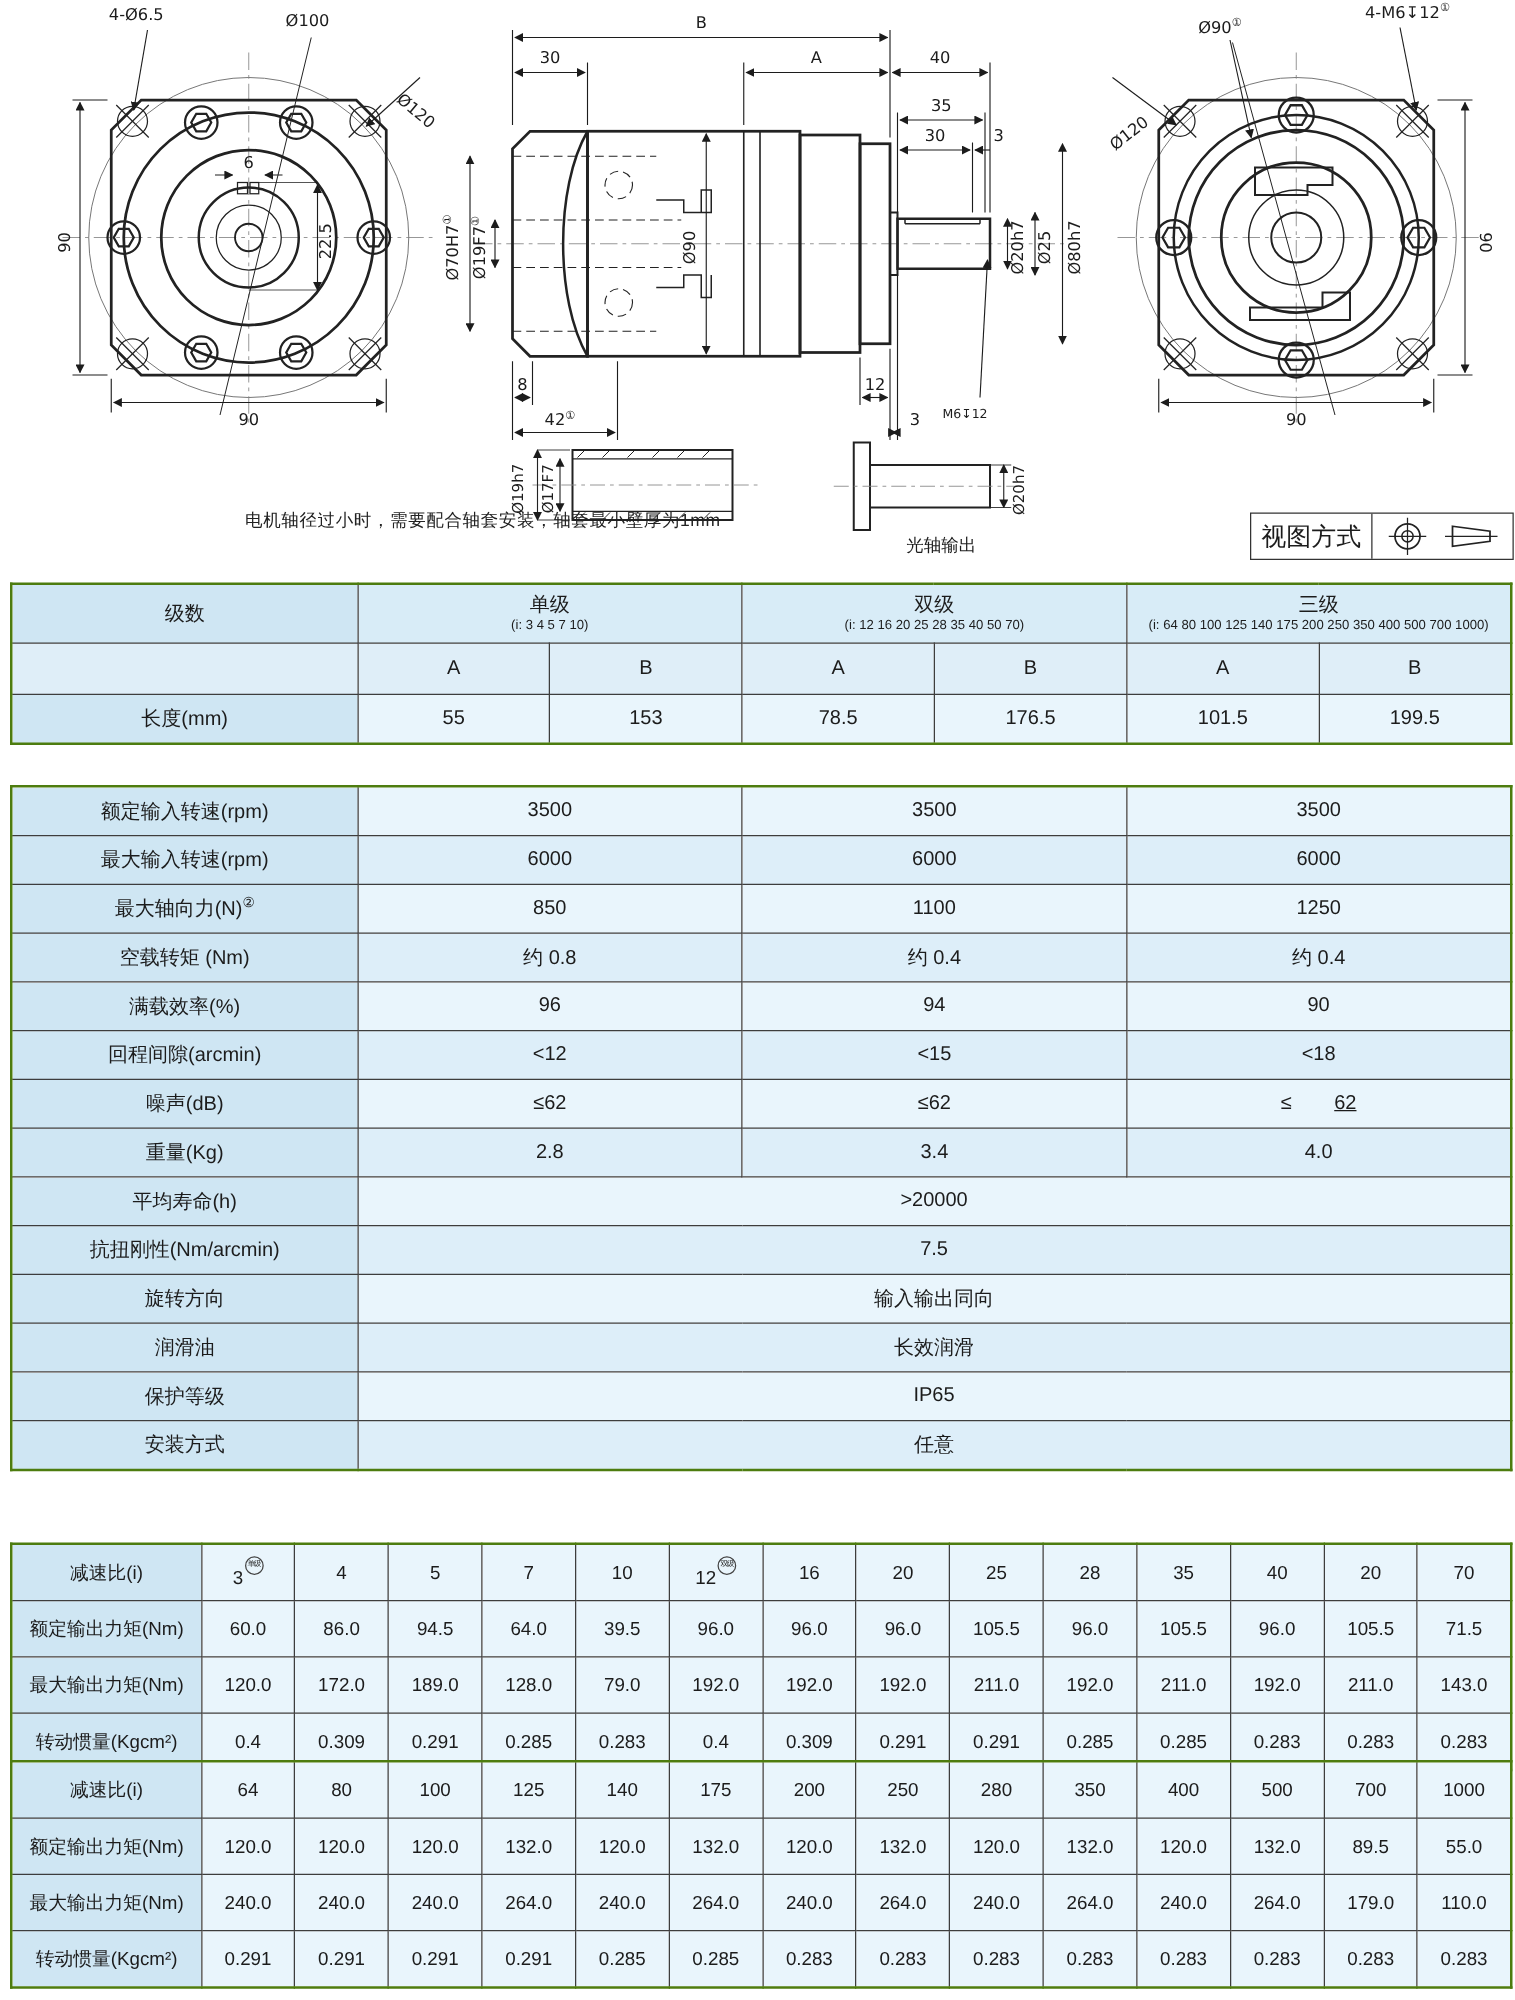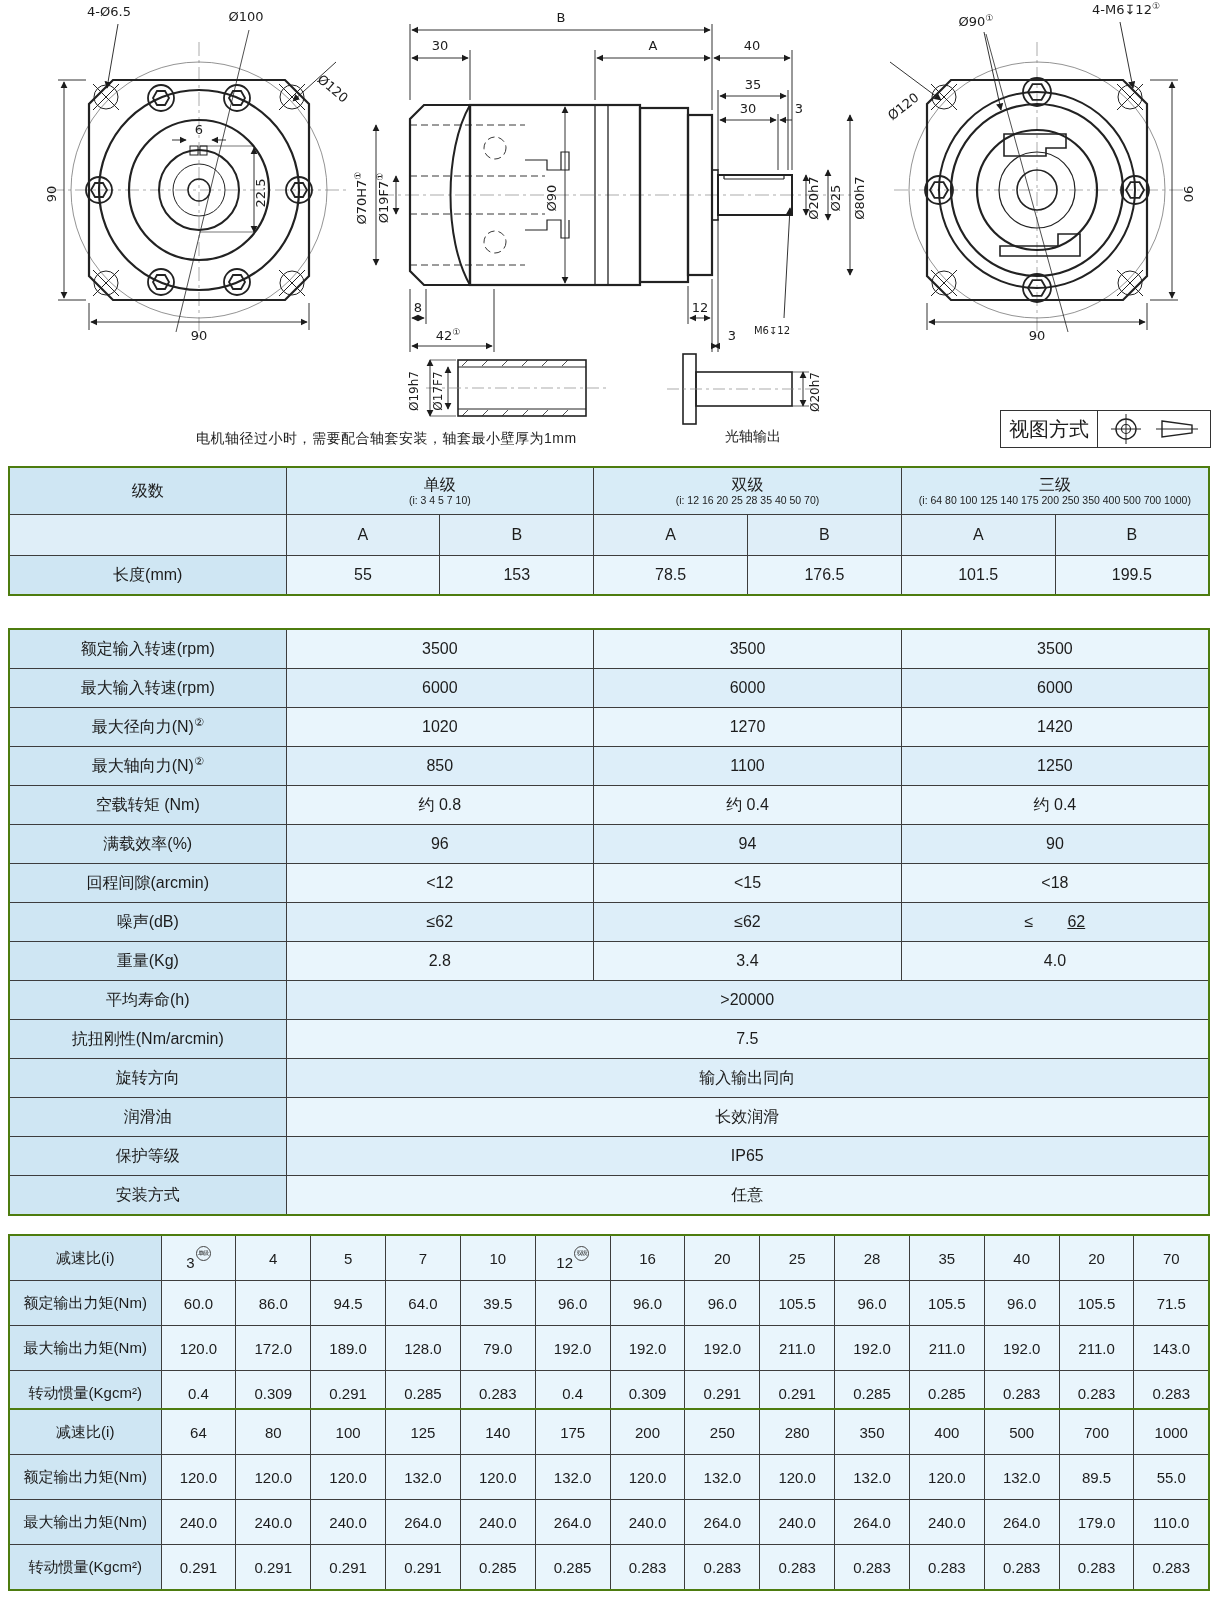--- a/index.html
+++ b/index.html
@@ -2,21 +2,21 @@
 <html><head>
 <meta charset="utf-8">
 <style>
   html,body{margin:0;padding:0;background:#ffffff;font-family:"Liberation Sans","DejaVu Sans",sans-serif;color:#1c1c1c;}
   .page{position:relative;width:1212px;height:1600px;background:#fff;overflow:hidden;}
   .drawings{position:absolute;left:0;top:0;width:1212px;height:462px;padding-left:20px;}
   .abs{position:absolute;}
   svg{display:block;}
   svg text{font-family:"DejaVu Sans","Liberation Sans",sans-serif;fill:#1c1c1c;font-size:13px;}
   svg .small{font-size:10px;}
-  .note{position:absolute;left:196px;top:430px;font-size:14px;color:#222;letter-spacing:0.5px;}
+  .note{position:absolute;left:196px;top:408px;font-size:14px;color:#222;letter-spacing:0.5px;}
   .shaft-caption{position:absolute;left:668px;top:428px;width:170px;text-align:center;font-size:14px;}
   .viewmode{position:absolute;left:1000px;top:410px;display:flex;border:1.5px solid #333;background:#fff;height:36px;align-items:stretch;}
   .viewmode .vm-label{display:flex;align-items:center;padding:0 8px;font-size:20px;border-right:1.5px solid #333;}
   .viewmode .vm-icons{display:flex;align-items:center;padding:0 6px;}
   table{border-collapse:collapse;table-layout:fixed;background:#fff;}
   td{border:1px solid #3d3d3d;text-align:center;vertical-align:middle;padding:0 4px;overflow:hidden;}
   .mt{position:absolute;left:8px;width:1202px;border:2px solid #4d7c0f;}
   .mt td{font-size:16px;}
   .lbl{background:#cfe6f3;font-size:17px;}
   .hdrname{background:#d8ecf7;font-size:16px;line-height:1.15;}
@@ -401,26 +401,20 @@
           <td class="val">3500</td>
           <td class="val">3500</td>
         </tr>
         <tr>
           <td class="lbl">最大输入转速(rpm)</td>
           <td class="val">6000</td>
           <td class="val">6000</td>
           <td class="val">6000</td>
         </tr>
         <tr>
-          <td class="lbl">最大径向力(N)<sup class="fn">②</sup></td>
-          <td class="val">1020</td>
-          <td class="val">1270</td>
-          <td class="val">1420</td>
-        </tr>
-        <tr>
           <td class="lbl">最大轴向力(N)<sup class="fn">②</sup></td>
           <td class="val">850</td>
           <td class="val">1100</td>
           <td class="val">1250</td>
         </tr>
         <tr>
           <td class="lbl">空载转矩 (Nm)</td>
           <td class="val">约 0.8</td>
           <td class="val">约 0.4</td>
           <td class="val">约 0.4</td>

